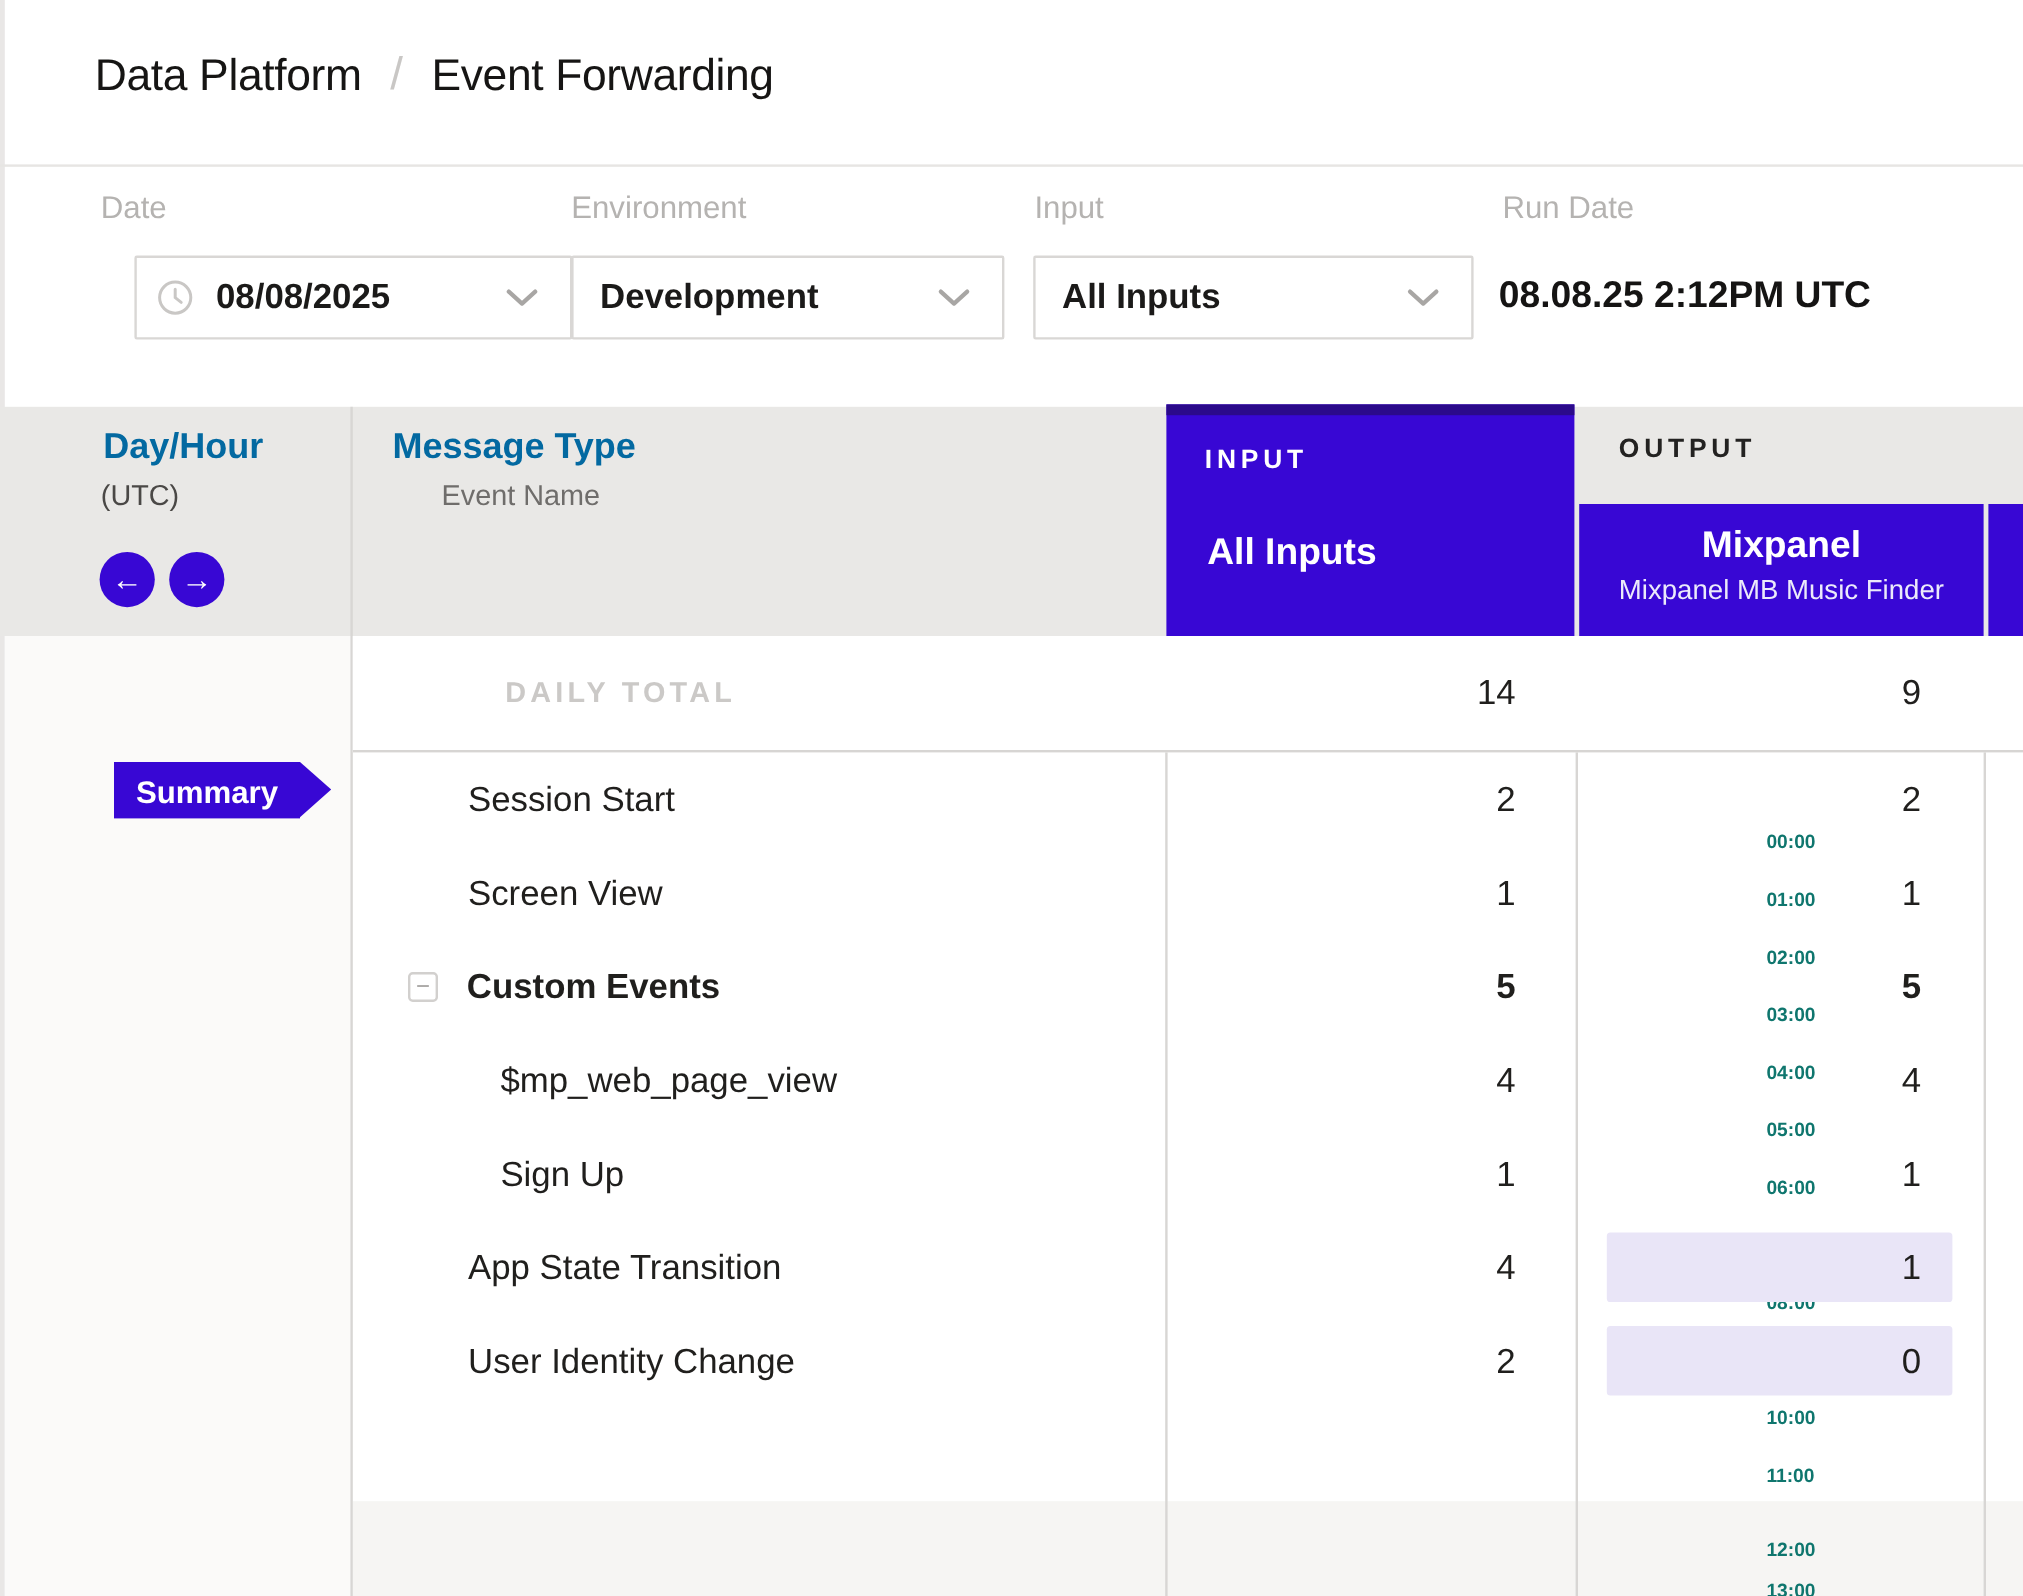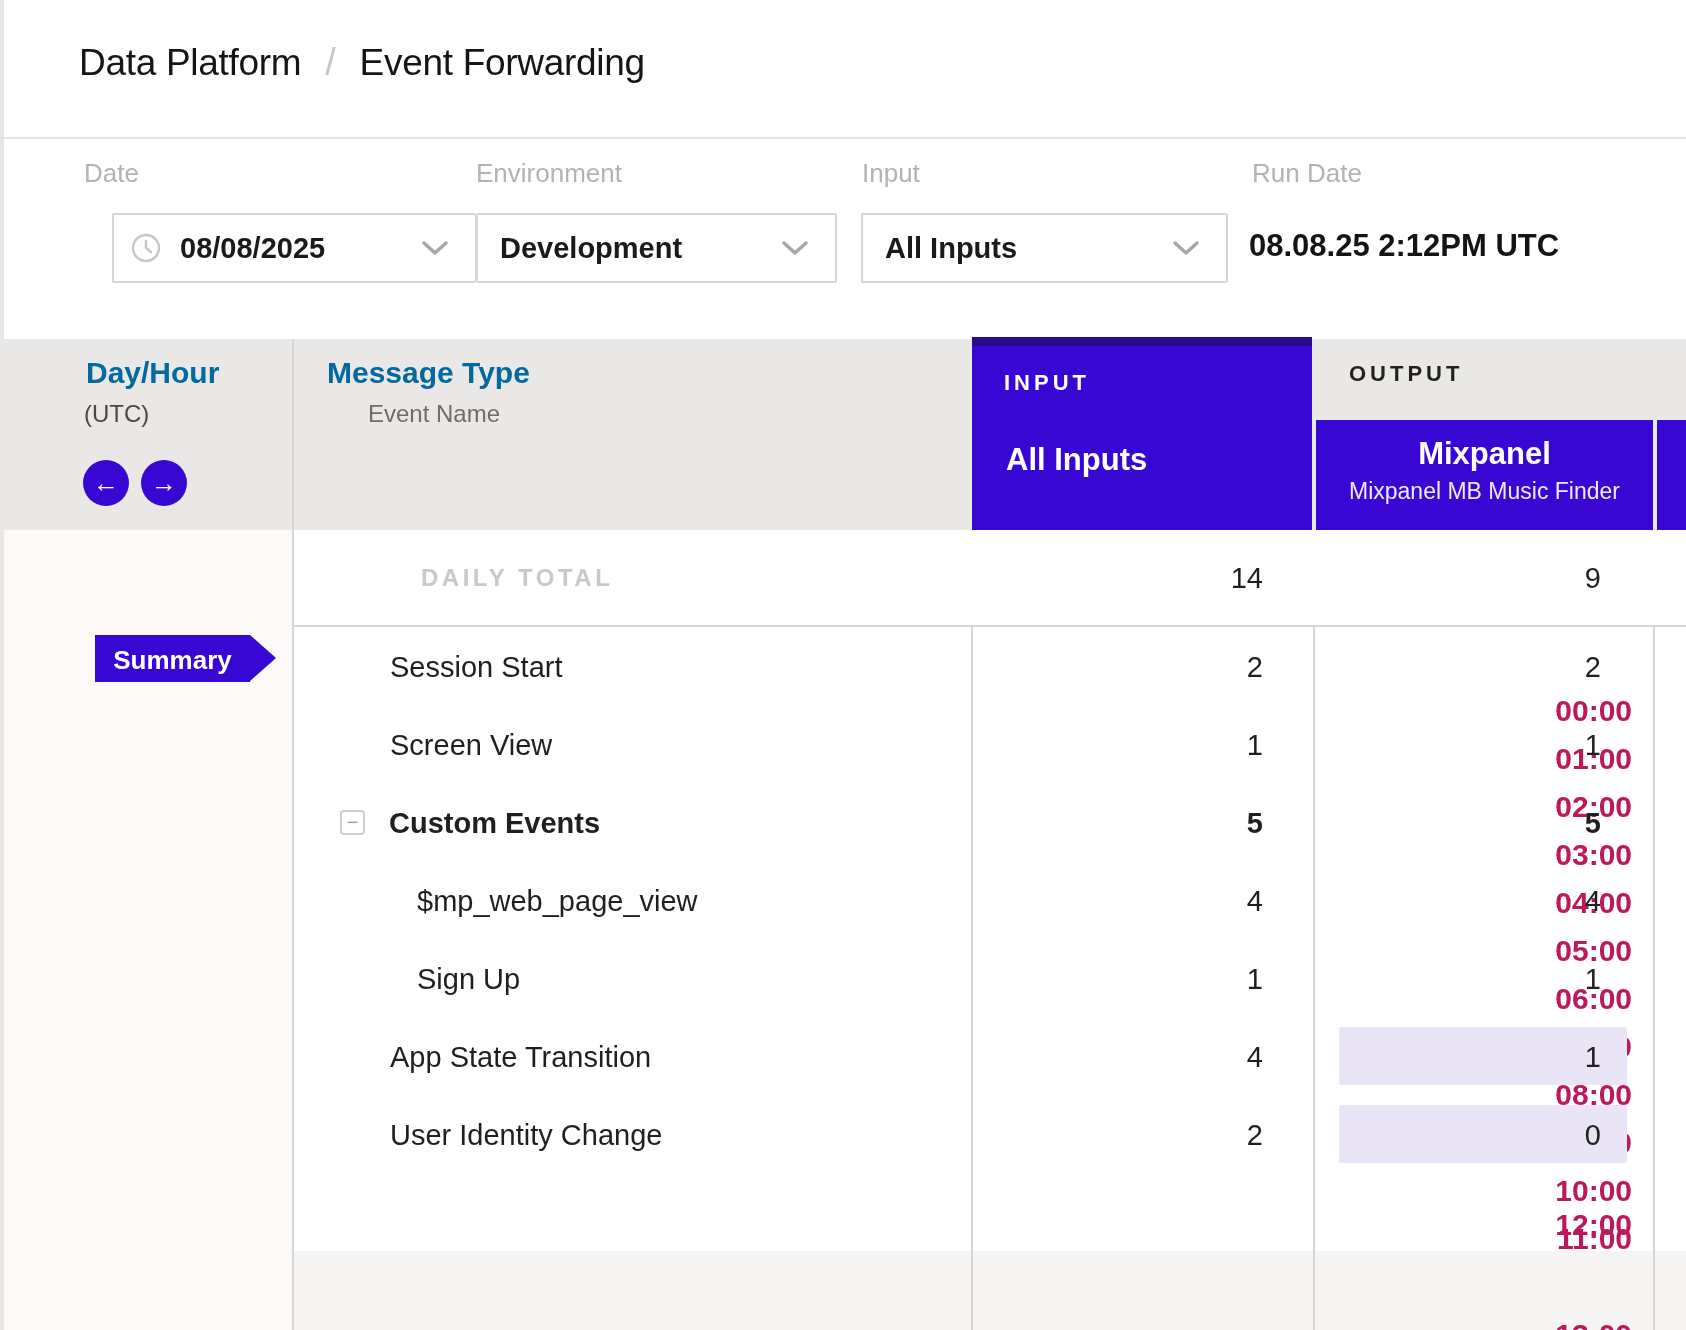--- a/index.html
+++ b/index.html
@@ -73,21 +73,21 @@
   .n-in  { left:769px; }   
   .n-out { left:1107px; }  
   .hl-box { position:absolute; left:1045px; top:10px; width:288px; height:58px; background:#e9e5f7; border-radius:3px; }
   .toggle-box { position:absolute; left:46px; top:27px; width:25px; height:25px; border:2px solid #d2d0ce; border-radius:4px; color:#a3a19f; font-size:20px; line-height:21px; text-align:center; cursor:pointer; background:#fff; }
 
   
   .summary-badge { position:absolute; left:91px; top:105px; width:181px; height:47px; cursor:pointer; }
   .summary-rect { position:absolute; left:0; top:0; width:155px; height:47px; background:#3807d4; }
   .summary-tip { position:absolute; left:155px; top:0; width:0; height:0; border-top:23.5px solid transparent; border-bottom:23.5px solid transparent; border-left:26px solid #3807d4; }
   .summary-text { position:absolute; left:0; width:155px; top:10px; text-align:center; font-size:26px; font-weight:700; color:#fff; }
-  .hour { position:absolute; right:54px; width:160px; text-align:right; font-size:30px; font-weight:700; color:#be185d; cursor:pointer; }
+  .hour { position:absolute; right:54px; width:160px; font-size:16px; font-weight:700; color:#0f766e; cursor:pointer; }
 
   svg { display:block; }
 </style>
 </head>
 <body>
 
 <div class="page">
   <div class="page-edge"></div>
 
   <div class="breadcrumb">
@@ -178,21 +178,21 @@
   <div class="hour" style="top:790px;">02:00</div>
   <div class="hour" style="top:838px;">03:00</div>
   <div class="hour" style="top:886px;">04:00</div>
   <div class="hour" style="top:934px;">05:00</div>
   <div class="hour" style="top:982px;">06:00</div>
   <div class="hour" style="top:1030px;">07:00</div>
   <div class="hour" style="top:1078px;">08:00</div>
   <div class="hour" style="top:1126px;">09:00</div>
   <div class="hour" style="top:1174px;">10:00</div>
   <div class="hour" style="top:1222px;">11:00</div>
-  <div class="hour" style="top:1208px;">12:00</div>
+  <div class="hour" style="top:1284px;">12:00</div>
   <div class="hour" style="top:1318px;">13:00</div>
 
   <div class="daily-row">
     <div class="daily-label">DAILY TOTAL</div>
     <div class="row-num n-in" style="top:32px;">14</div>
     <div class="row-num n-out" style="top:32px;">9</div>
   </div>
 
   <div class="body-row" style="top:627px;">
     <div class="row-label">Session Start</div>

